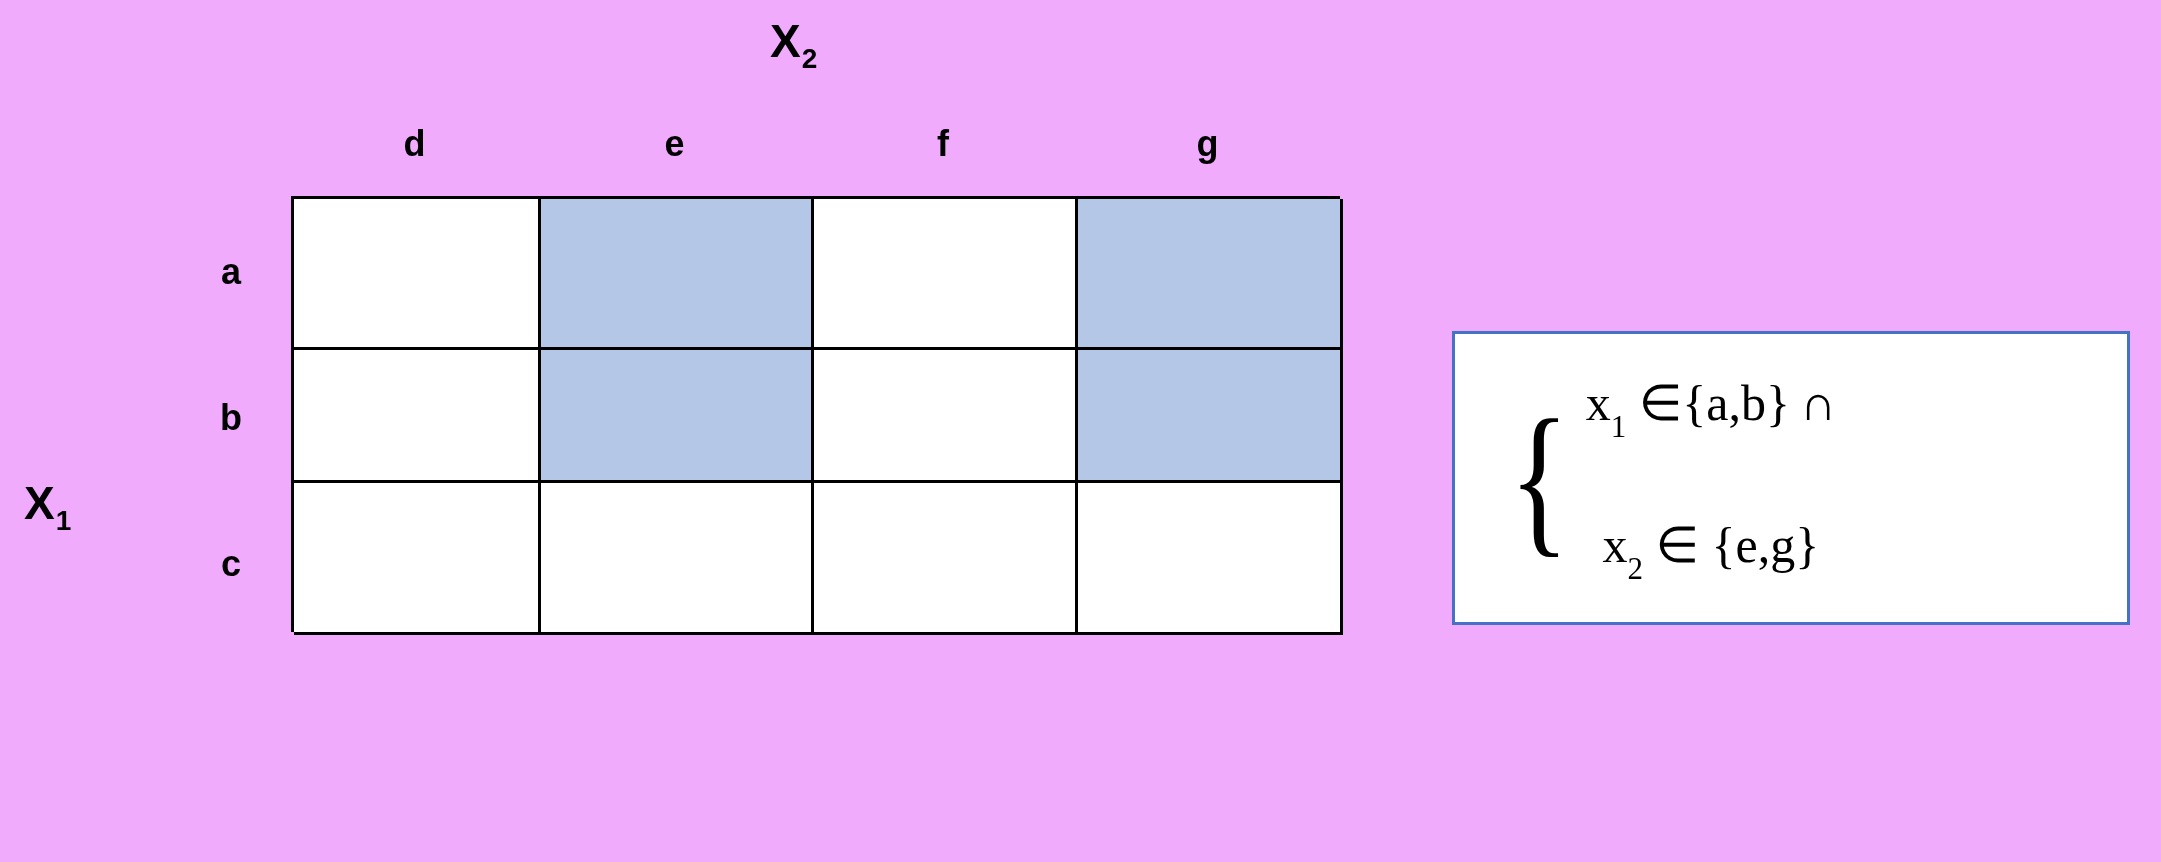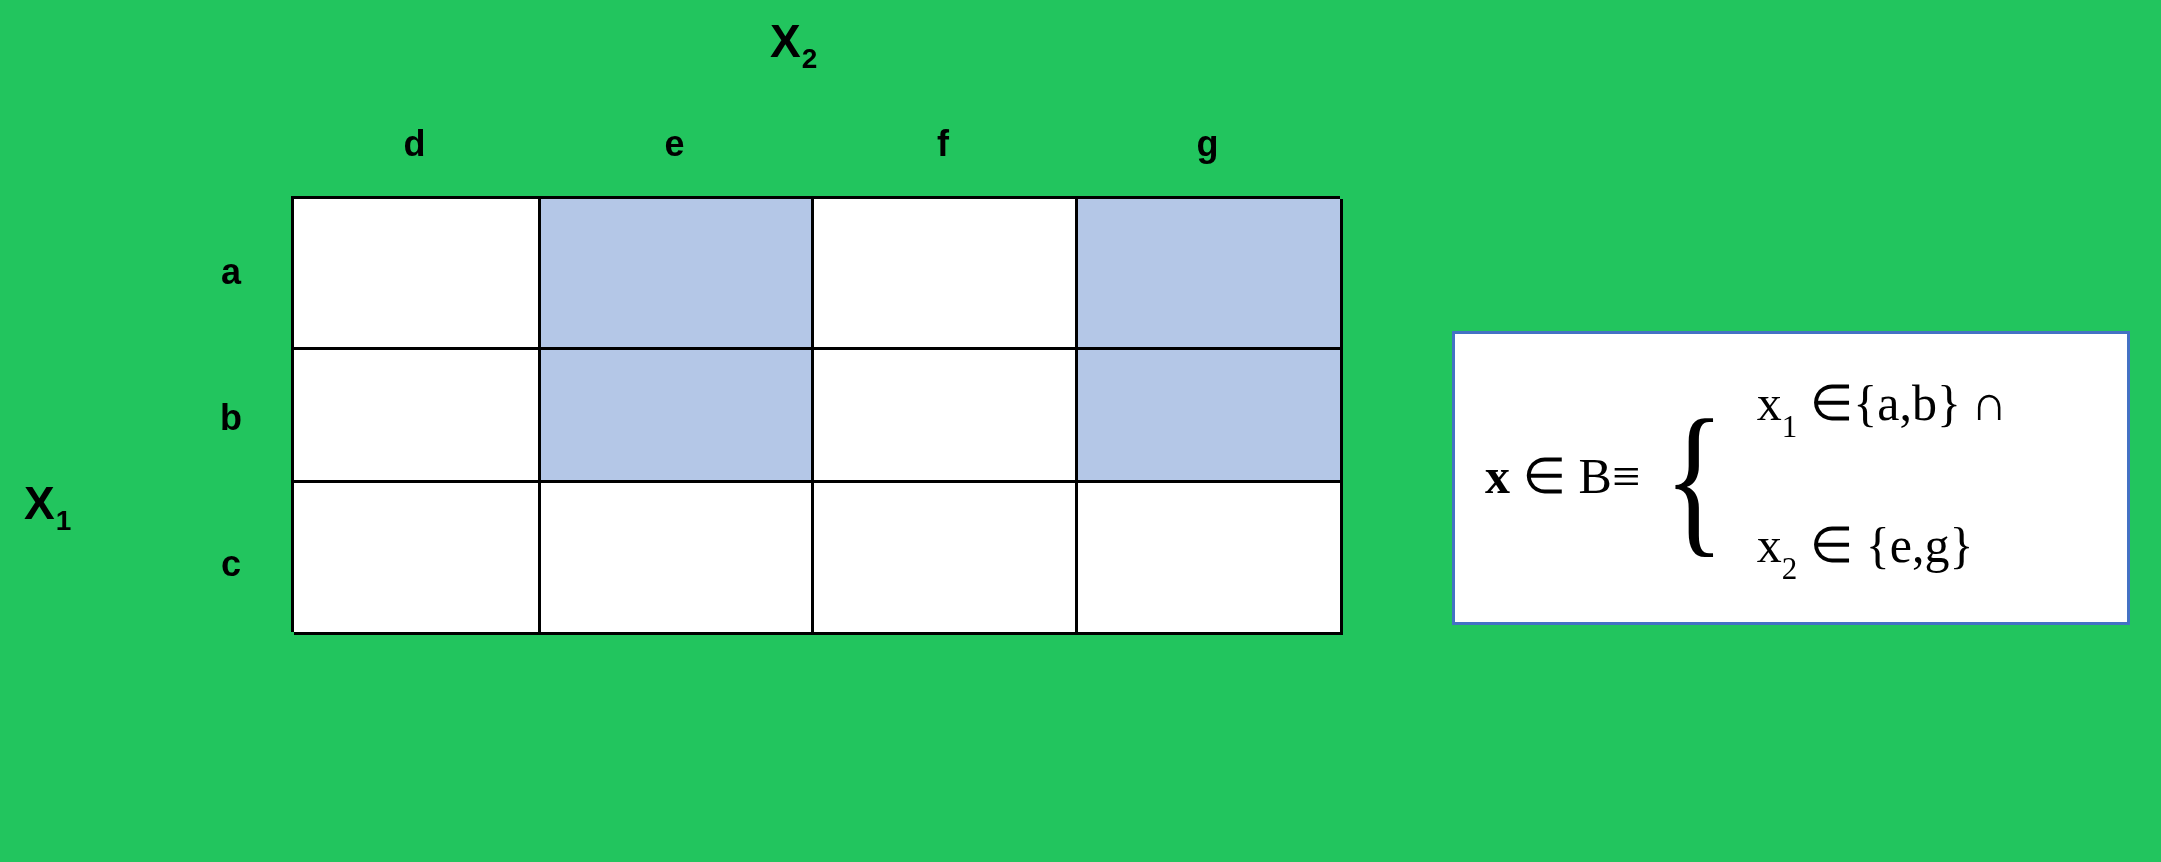--- a/index.html
+++ b/index.html
@@ -10,21 +10,21 @@
   }
   body {
     font-family: "Liberation Sans", sans-serif;
     color: #000000;
   }
 
   #canvas {
     position: relative;
     width: 2161px;
     height: 862px;
-    background: #22c55e;
+    background: #f0abfc;
     overflow: hidden;
   }
 
   
   .axis-label {
     position: absolute;
     font-family: "Liberation Sans", sans-serif;
     font-weight: bold;
     color: #000000;
     white-space: nowrap;
@@ -143,21 +143,22 @@
     margin-right: 6px;
     transform: scaleX(0.75);
     display: inline-block;
   }
 
   .formula-rhs {
     display: flex;
     flex-direction: column;
     justify-content: space-between;
     height: 200px;
-    margin-left: 16px;
+    margin-left: 0;
+    align-items: center;
   }
   .formula-line {
     font-family: "Liberation Serif", serif;
     font-size: 50px;
     line-height: 1;
     white-space: nowrap;
     color: #000000;
   }
   .formula-line .sub {
     font-size: 31px;
@@ -204,25 +205,20 @@
 
     <div class="cell" style="background: rgb(255, 255, 255); border-right-color: rgb(0, 0, 0); border-bottom-color: rgb(0, 0, 0);"></div>
     <div class="cell" style="background: rgb(255, 255, 255); border-right-color: rgb(0, 0, 0); border-bottom-color: rgb(0, 0, 0);"></div>
     <div class="cell" style="background: rgb(255, 255, 255); border-right-color: rgb(0, 0, 0); border-bottom-color: rgb(0, 0, 0);"></div>
     <div class="cell" style="background: rgb(255, 255, 255); border-right-color: rgb(0, 0, 0); border-bottom-color: rgb(0, 0, 0);"></div>
   </div>
 
   <div id="condition-box" style="border-color: rgb(68, 114, 196);">
     <div id="condition-inner">
 
-      <div class="formula-lhs">
-        <span class="bold-x">x</span>
-        <span>∈</span>
-        <span>B</span><span>≡</span>
-      </div>
 
       <div class="brace">{</div>
 
       <div class="formula-rhs">
         <div class="formula-line">
           <span>x</span><span class="sub">1</span>
           <span>∈</span><span>{a,b}</span><span class="op">∩</span>
         </div>
         <div class="formula-line">
           <span>x</span><span class="sub">2</span>

